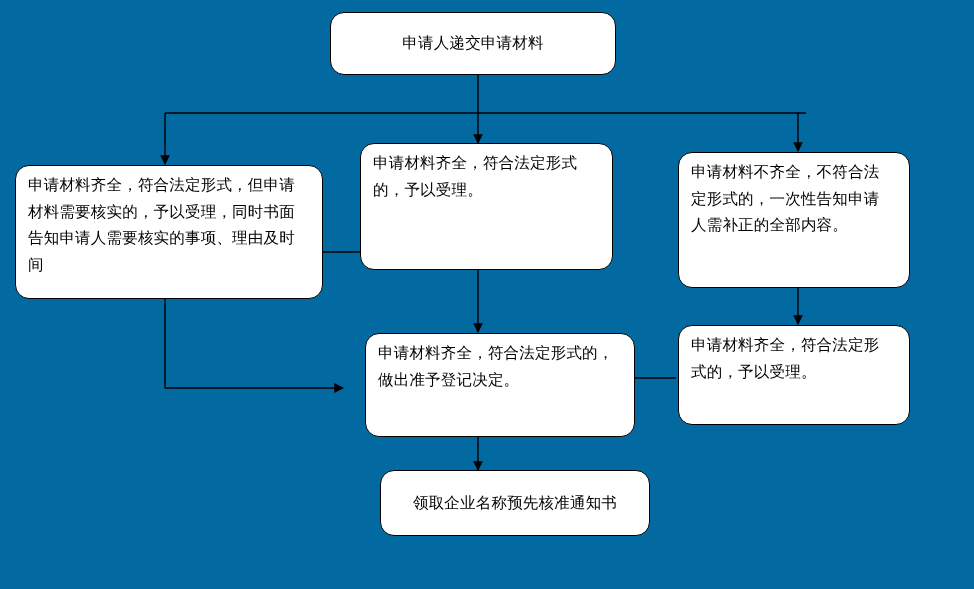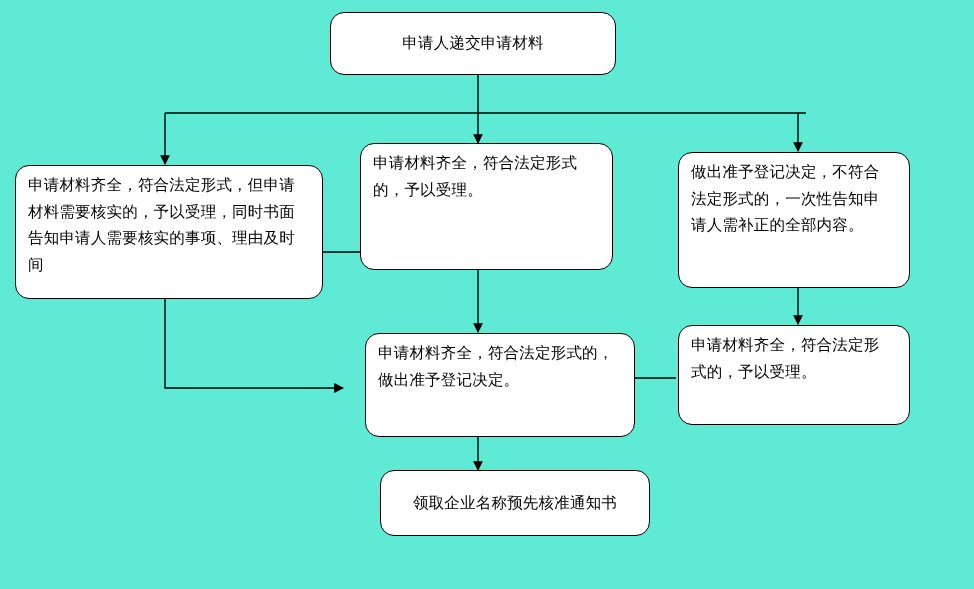--- a/index.html
+++ b/index.html
@@ -8,21 +8,21 @@
     padding: 0;
     background: #ffffff;
   }
   body {
     font-family: "DejaVu Sans", "Liberation Sans", sans-serif;
   }
   #canvas {
     position: relative;
     width: 974px;
     height: 589px;
-    background: #5eead4;
+    background: #0369a1;
     overflow: hidden;
   }
   #edges {
     position: absolute;
     left: 0;
     top: 0;
     width: 974px;
     height: 589px;
     pointer-events: none;
   }
@@ -92,21 +92,21 @@
 
   <div class="node top-text" style="left:15px; top:165px; width:308px; height:134px;">
     <span class="node-label">申请材料齐全，符合法定形式，但申请材料需要核实的，予以受理，同时书面告知申请人需要核实的事项、理由及时间</span>
   </div>
 
   <div class="node top-text" style="left:360px; top:143px; width:253px; height:127px;">
     <span class="node-label">申请材料齐全，符合法定形式的，予以受理。</span>
   </div>
 
   <div class="node top-text" style="left:678px; top:152px; width:232px; height:136px;">
-    <span class="node-label">做出准予登记决定，不符合法定形式的，一次性告知申请人需补正的全部内容。</span>
+    <span class="node-label">申请材料不齐全，不符合法定形式的，一次性告知申请人需补正的全部内容。</span>
   </div>
 
   <div class="node top-text" style="left:365px; top:333px; width:270px; height:104px;">
     <span class="node-label">申请材料齐全，符合法定形式的，做出准予登记决定。</span>
   </div>
 
   <div class="node top-text" style="left:678px; top:325px; width:232px; height:100px;">
     <span class="node-label">申请材料齐全，符合法定形式的，予以受理。</span>
   </div>
 

